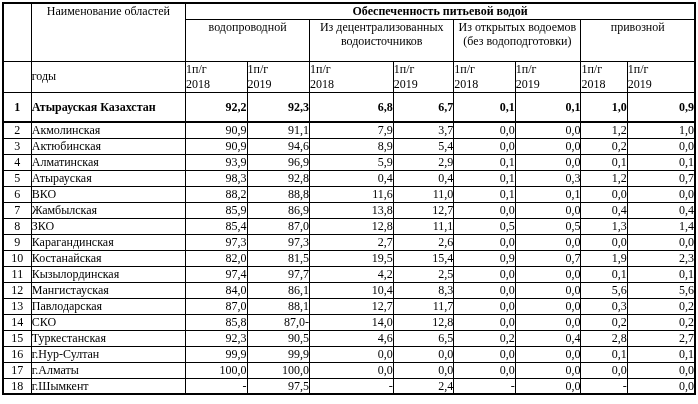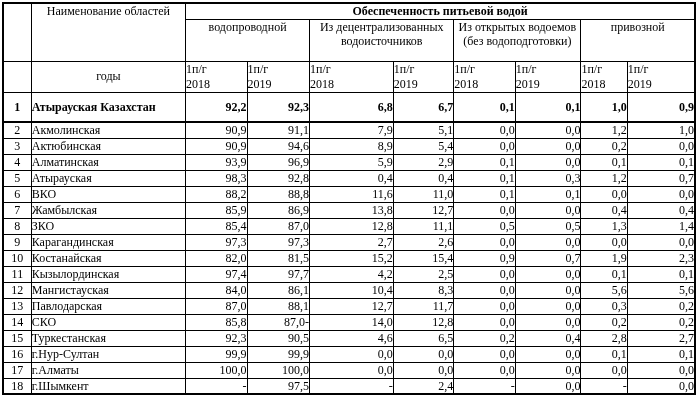--- a/index.html
+++ b/index.html
@@ -42,21 +42,21 @@
   }
   tr.r-groups { height: 42px; }
   .c-group {
     text-align: center;
     vertical-align: top;
     padding: 1px 4px 0 4px;
     line-height: 1.3;
   }
   tr.r-years { height: 31px; }
   .c-years-label {
-    text-align: center;
+    text-align: left;
     vertical-align: middle;
     padding-right: 4px;
     margin-left: 48px;
   }
   .c-year {
     vertical-align: middle;
     padding-right: 7px;
     line-height: 1.3;
   }
   tbody tr { height: 16px; }
@@ -155,21 +155,21 @@
     <td class="c-val">0,1</td>
     <td class="c-val">1,0</td>
     <td class="c-val">0,9</td>
   </tr>
         <tr>
     <td class="c-num">2</td>
     <td class="c-region">Акмолинская</td>
     <td class="c-val">90,9</td>
     <td class="c-val">91,1</td>
     <td class="c-val">7,9</td>
-    <td class="c-val">5,1</td>
+    <td class="c-val">3,7</td>
     <td class="c-val">0,0</td>
     <td class="c-val">0,0</td>
     <td class="c-val">1,2</td>
     <td class="c-val">1,0</td>
   </tr>
         <tr>
     <td class="c-num">3</td>
     <td class="c-region">Актюбинская</td>
     <td class="c-val">90,9</td>
     <td class="c-val">94,6</td>
@@ -250,21 +250,21 @@
     <td class="c-val">0,0</td>
     <td class="c-val">0,0</td>
     <td class="c-val">0,0</td>
     <td class="c-val">0,0</td>
   </tr>
         <tr>
     <td class="c-num">10</td>
     <td class="c-region">Костанайская</td>
     <td class="c-val">82,0</td>
     <td class="c-val">81,5</td>
-    <td class="c-val">15,2</td>
+    <td class="c-val">19,5</td>
     <td class="c-val">15,4</td>
     <td class="c-val">0,9</td>
     <td class="c-val">0,7</td>
     <td class="c-val">1,9</td>
     <td class="c-val">2,3</td>
   </tr>
         <tr>
     <td class="c-num">11</td>
     <td class="c-region">Кызылординская</td>
     <td class="c-val">97,4</td>

